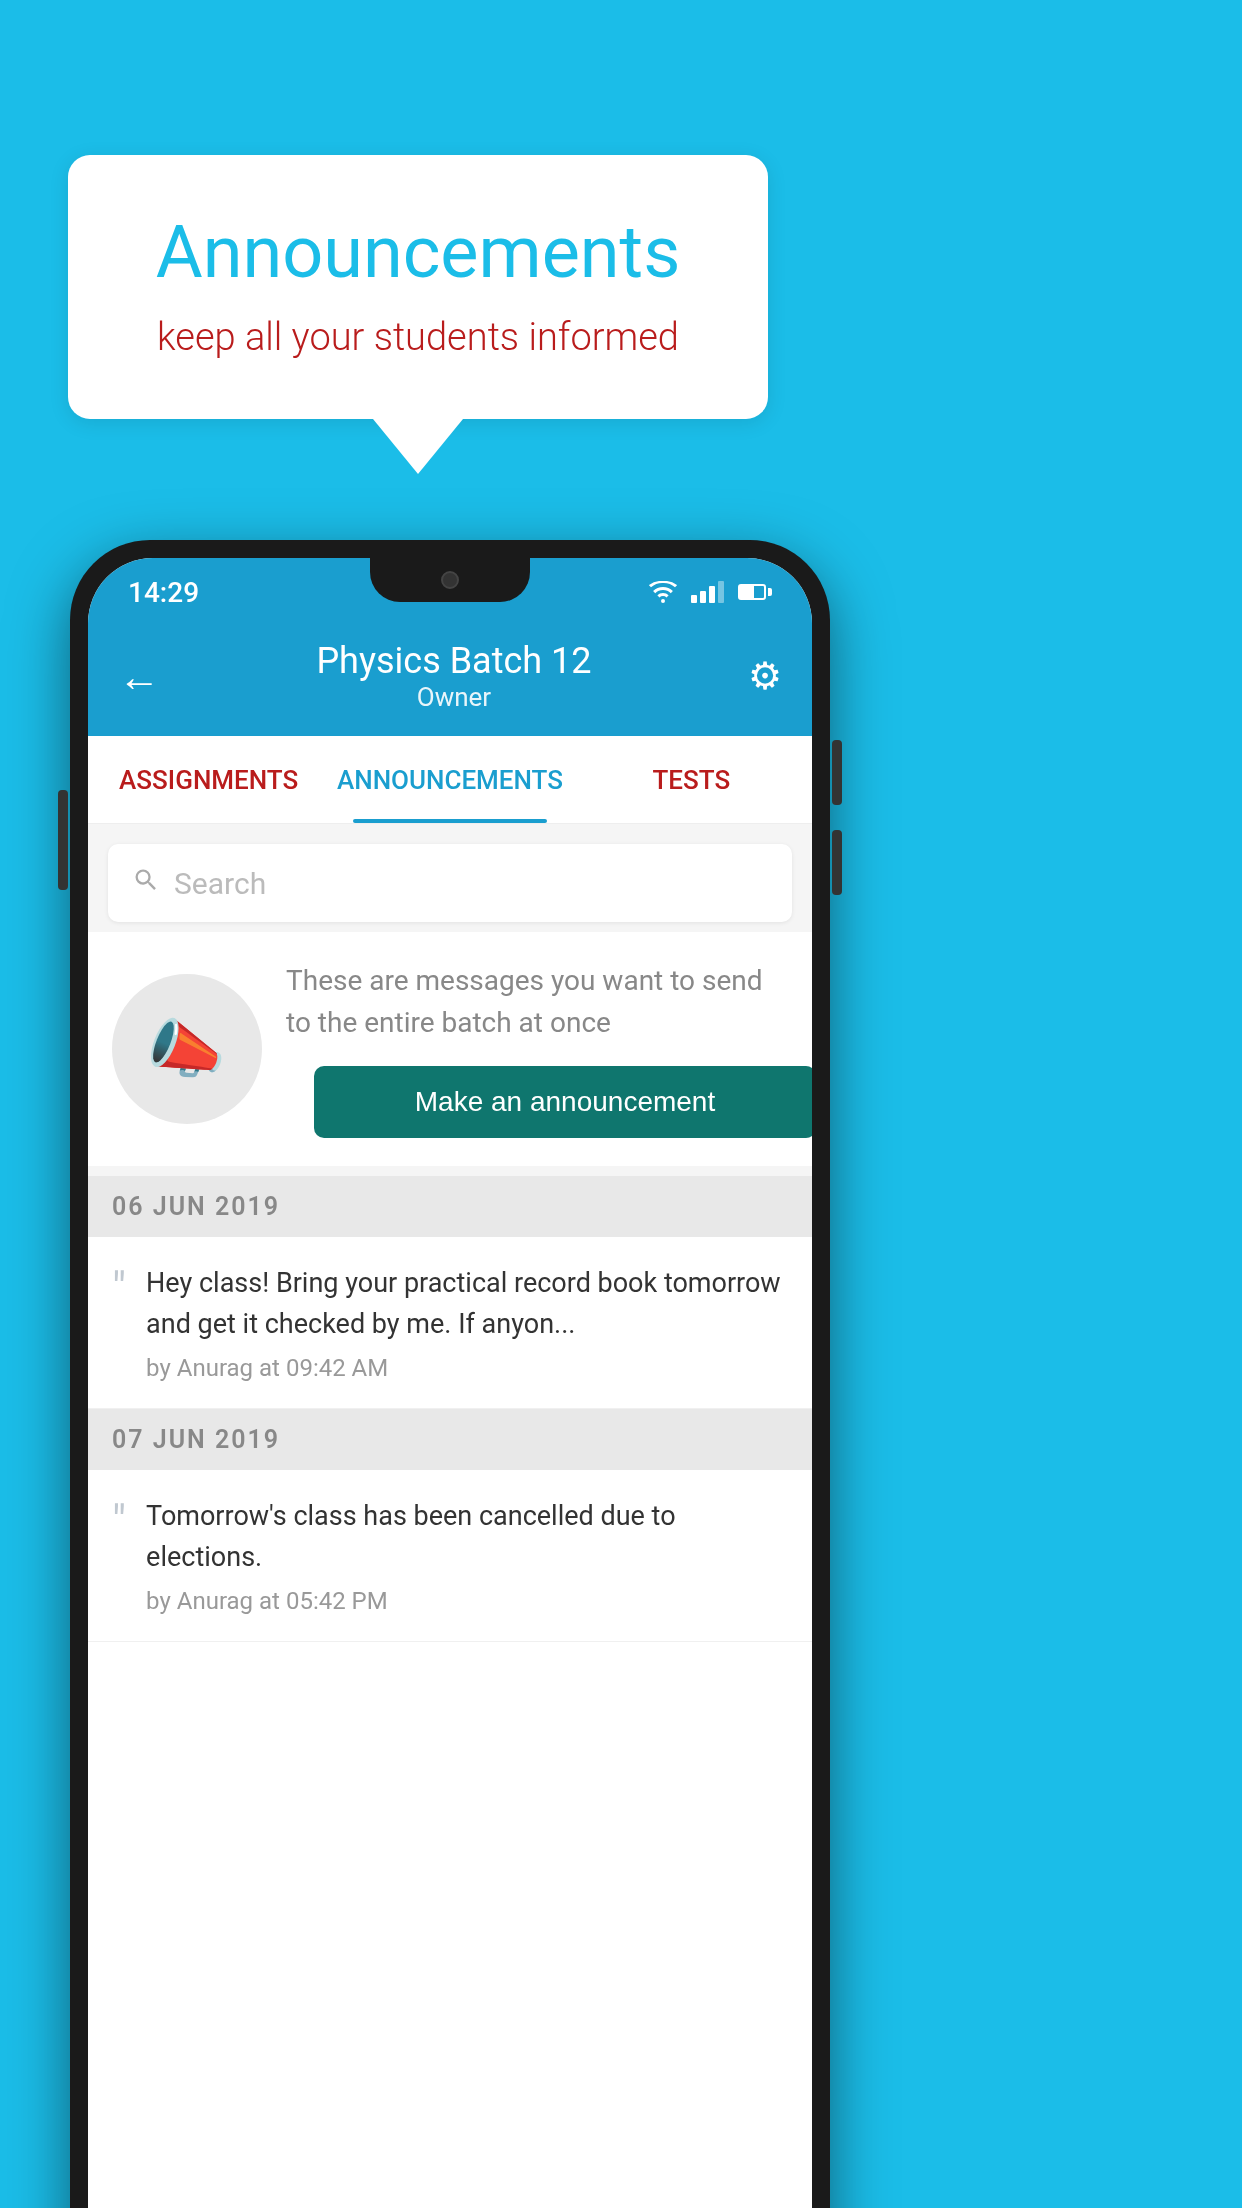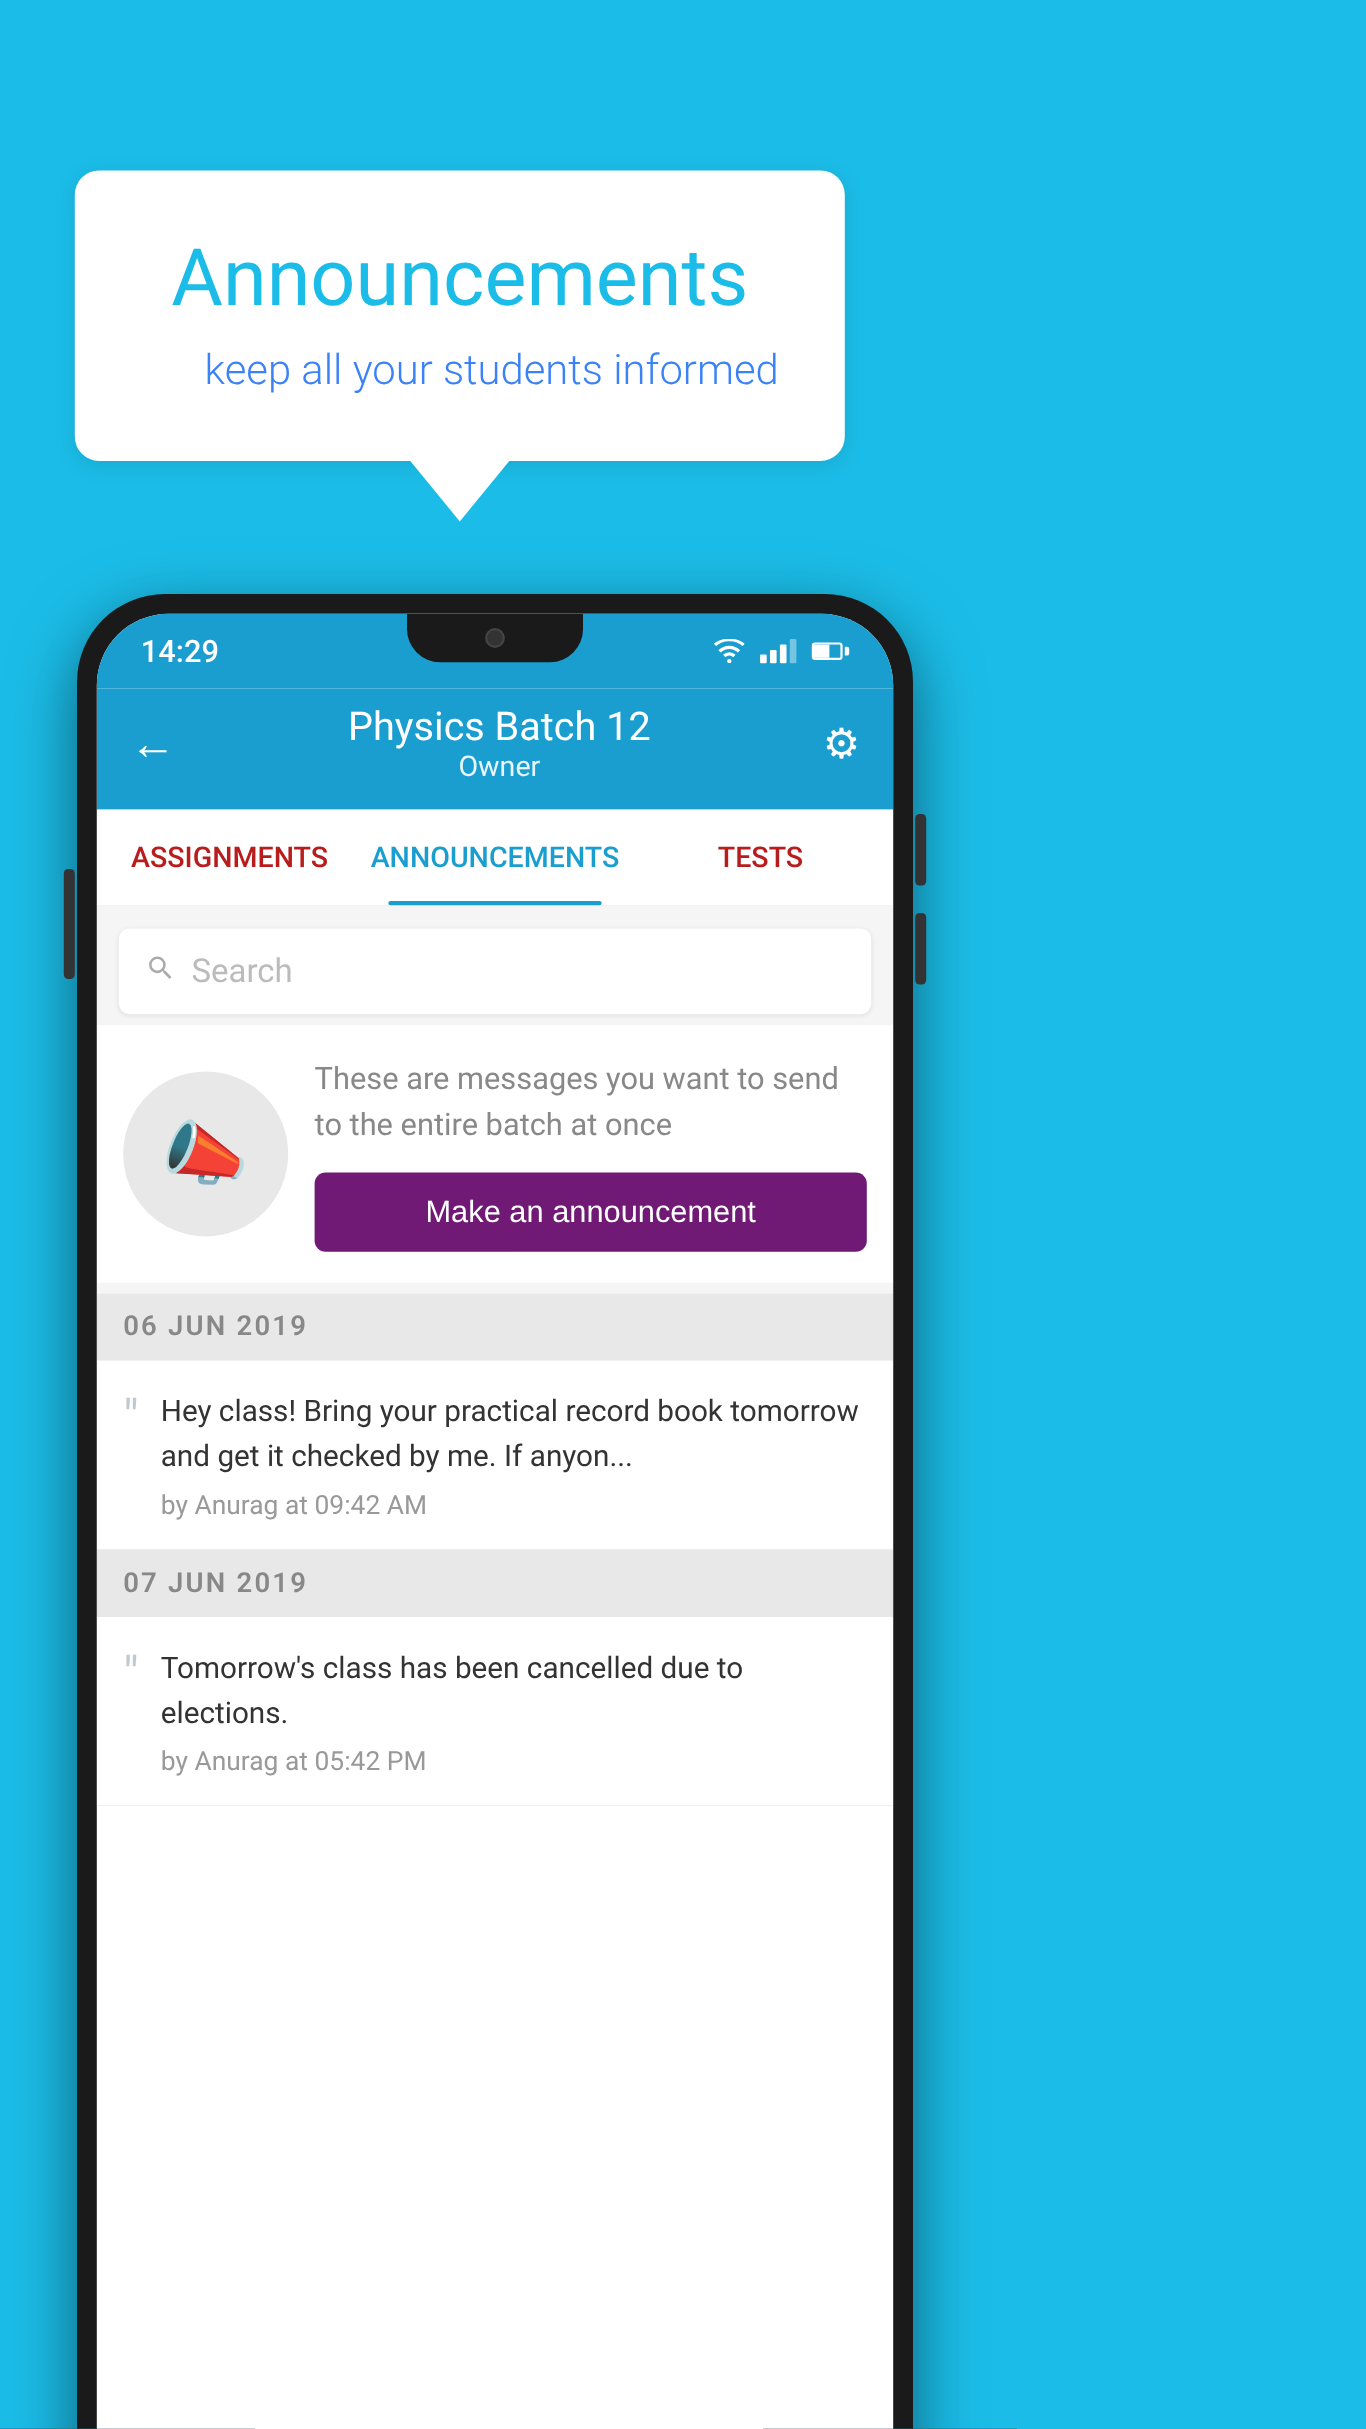--- a/index.html
+++ b/index.html
@@ -31,24 +31,23 @@
 
     .speech-bubble-title {
       color: #1BBDE8;
       font-size: 72px;
       font-weight: 400;
       margin-bottom: 20px;
       font-style: normal;
     }
 
     .speech-bubble-subtitle {
-      color: #3b82f6;
+      color: #b91c1c;
       font-size: 38px;
       font-weight: 300;
-      text-align: right;
     }
 
     .speech-bubble-tail {
       width: 0;
       height: 0;
       border-left: 45px solid transparent;
       border-right: 45px solid transparent;
       border-top: 55px solid white;
       margin: 0 auto;
       display: block;
@@ -264,30 +263,31 @@
     }
 
     .promo-text {
       color: #888;
       font-size: 28px;
       line-height: 1.5;
       margin-bottom: 22px;
     }
 
     .make-announcement-btn {
-      background: #701a75;
+      background: #0f766e;
       color: white;
       border: none;
       border-radius: 10px;
       padding: 20px 36px;
       font-size: 28px;
       font-weight: 500;
       cursor: pointer;
       width: 100%;
       text-align: center;
+      margin-left: 28px;
     }
 
     
     .date-separator {
       background: #e8e8e8;
       padding: 16px 24px;
       font-size: 25px;
       font-weight: 600;
       color: #888;
       letter-spacing: 2px;

